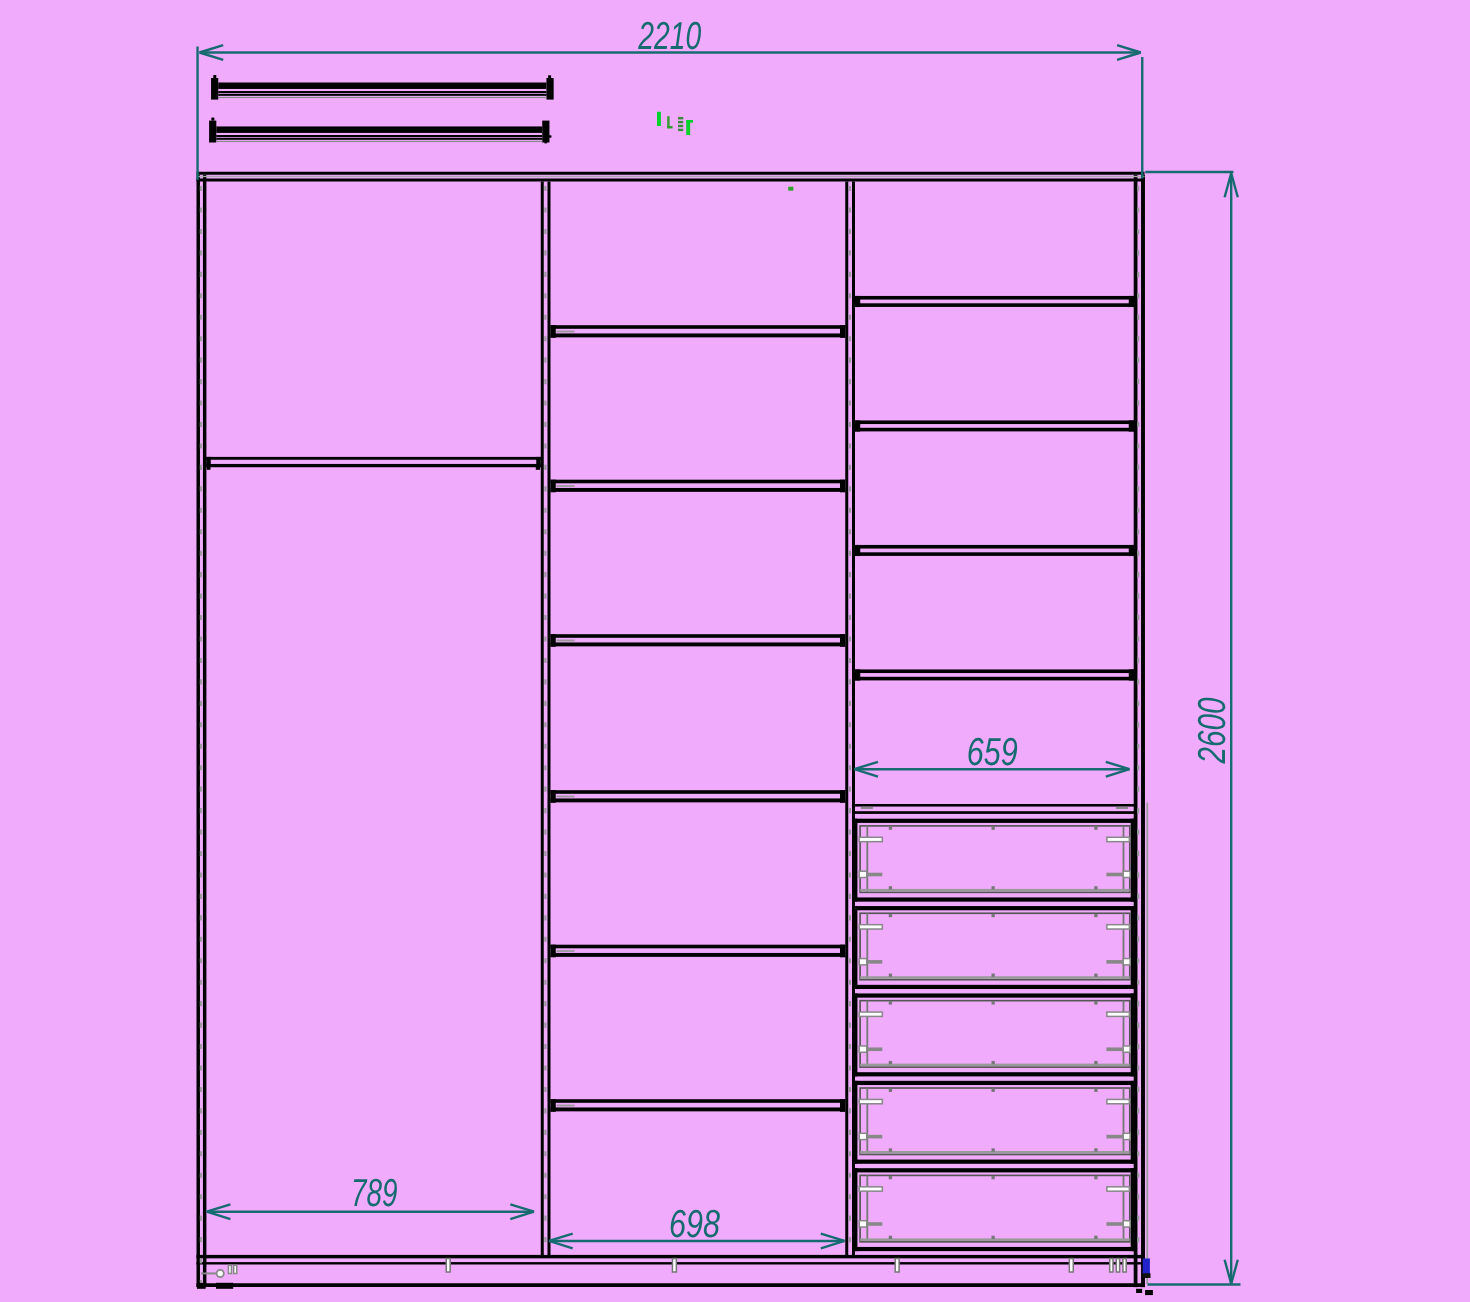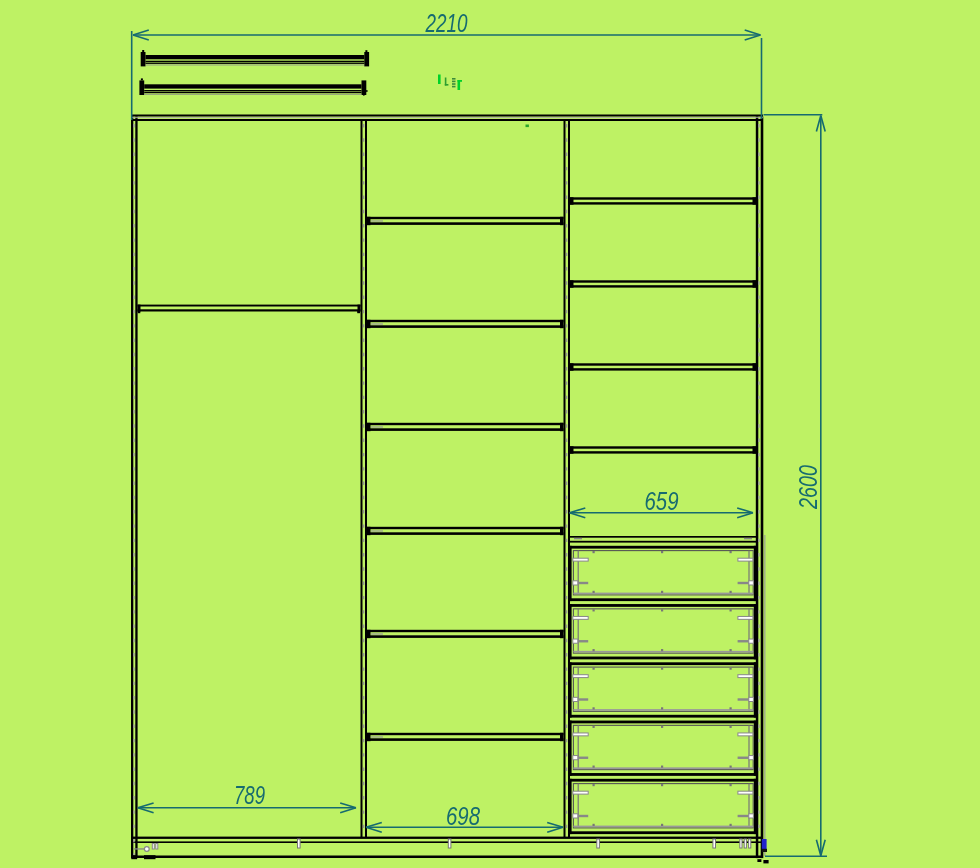--- a/index.html
+++ b/index.html
@@ -1,16 +1,16 @@
 <!DOCTYPE html>
 <html><head>
 <meta charset="utf-8">
 <style>
 html,body{margin:0;padding:0;background:#fff;}
-#c{position:relative;width:980px;height:868px;background:#bef264;overflow:hidden;}
+#c{position:relative;width:980px;height:868px;background:#f0abfc;overflow:hidden;}
 svg{position:absolute;left:0;top:0;}
 text{font-family:"Liberation Sans",sans-serif;font-style:italic;fill:#166b70;}
 </style>
 </head>
 <body>
 <div id="c">
 <svg width="980" height="868" viewBox="0 0 980 868">
 <defs>
 <g id="dw">
 <rect x="569.2" y="0" width="187" height="2.8" fill="#000"></rect>

